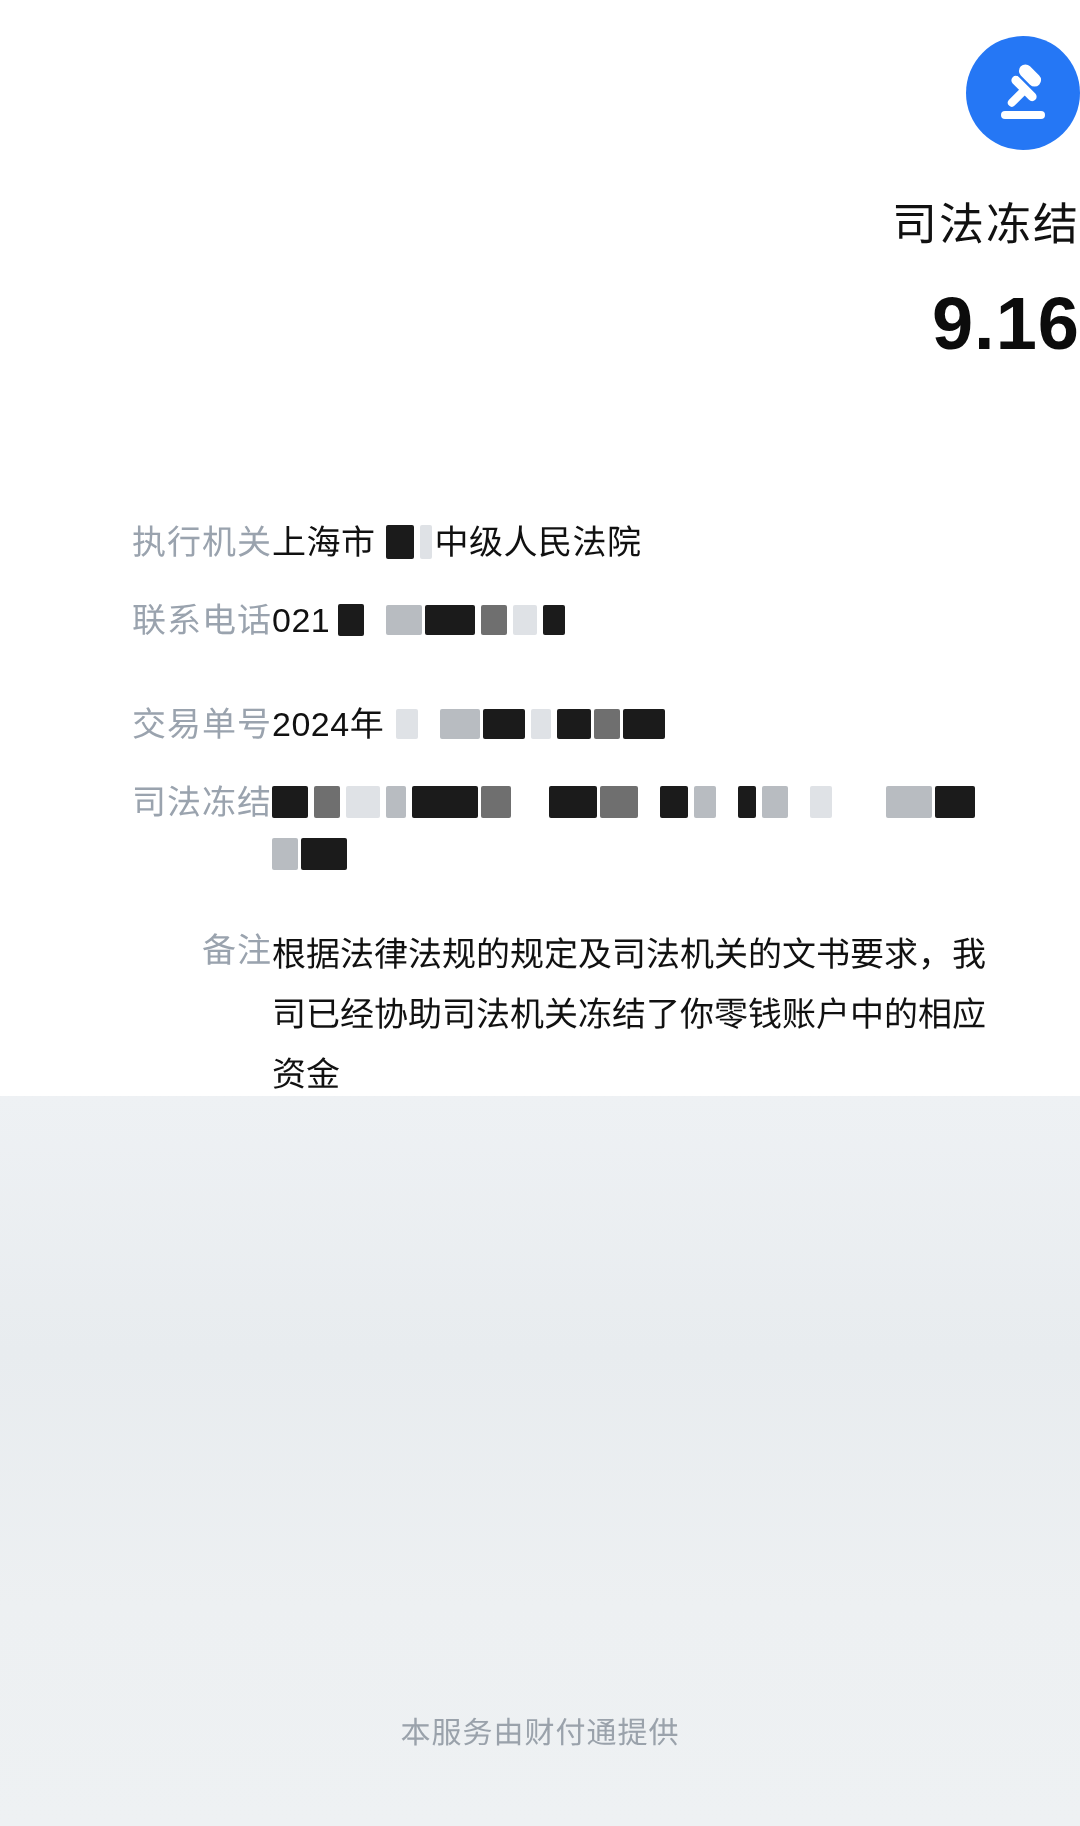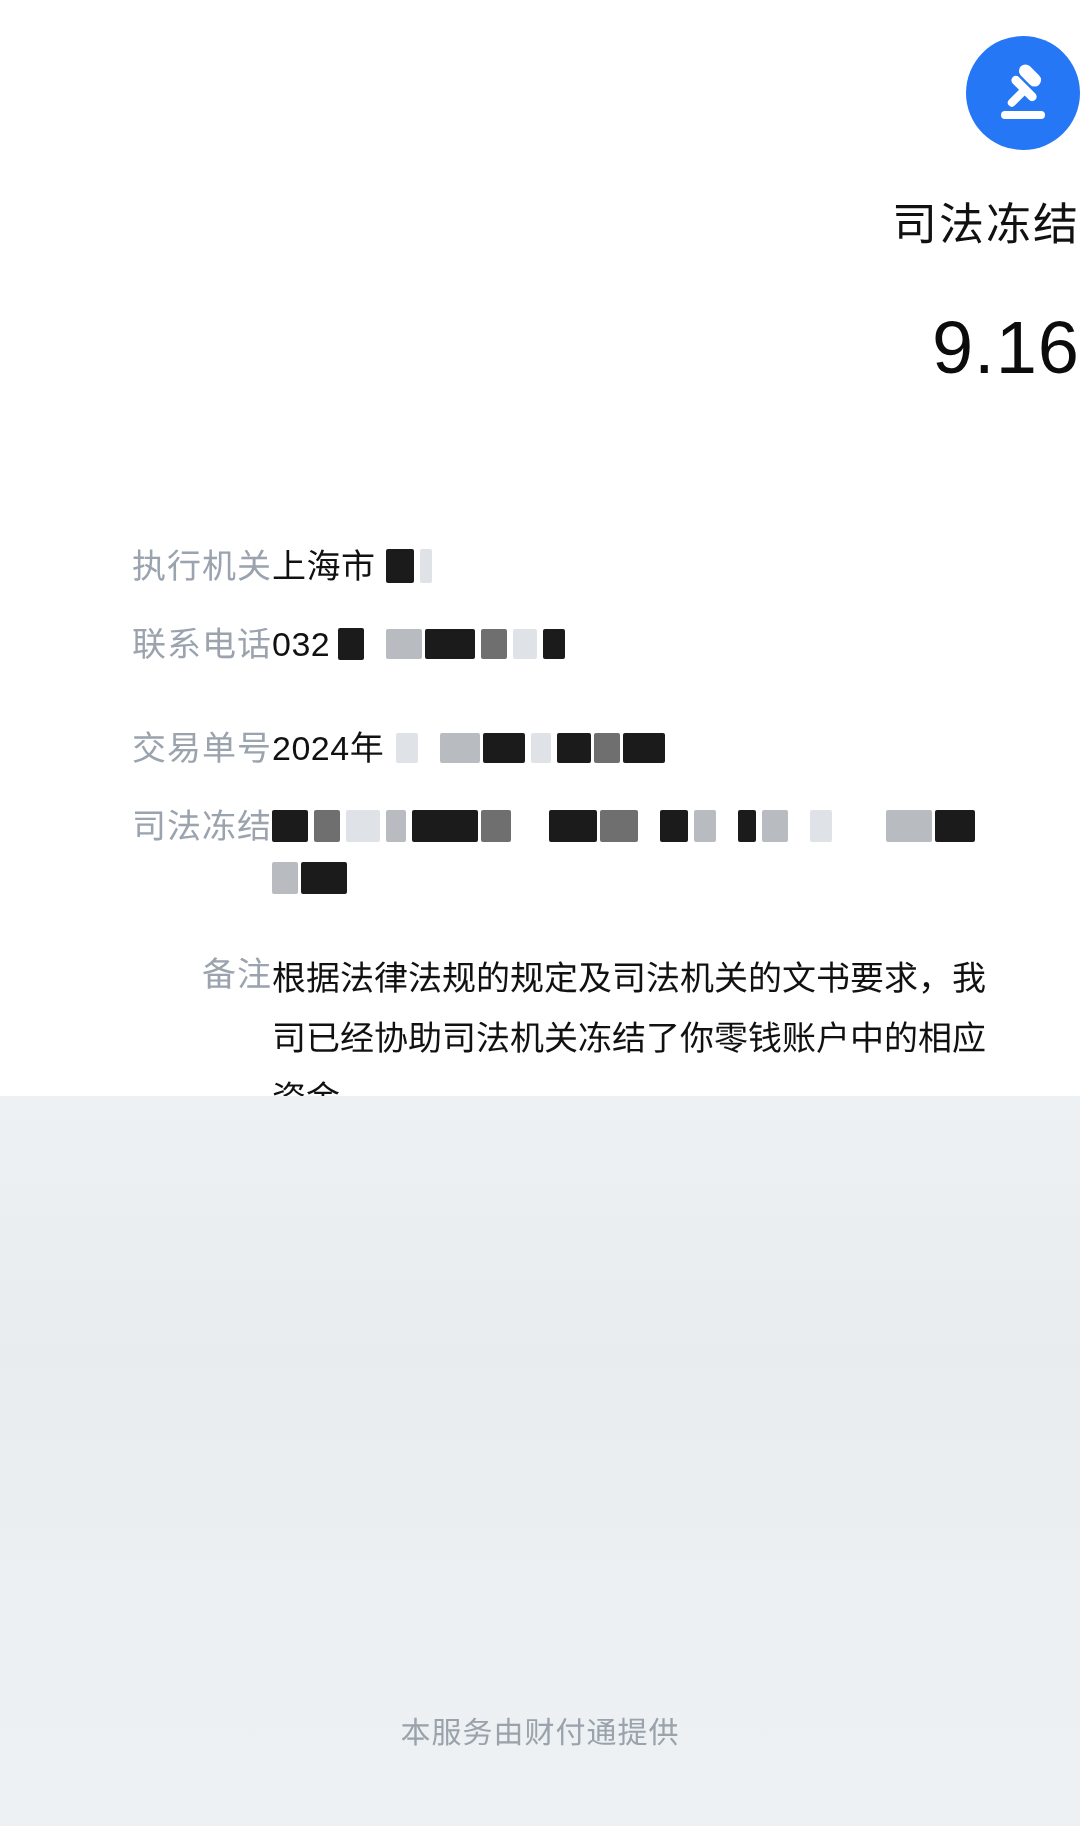--- a/index.html
+++ b/index.html
@@ -45,24 +45,24 @@
     display: block;
   }
   .title {
     margin-top: 38px;
     font-size: 45px;
     color: #111111;
     letter-spacing: 2px;
     font-weight: 400;
   }
   .amount {
-    margin-top: 52px;
+    margin-top: 28px;
     font-size: 74px;
     color: #0c0c0c;
-    font-weight: 400;
+    font-weight: 700;
     letter-spacing: 1px;
   }
 
   
   .details {
     margin-top: 150px;
     padding: 0 74px 0 76px;
   }
   .row {
     display: flex;
@@ -167,27 +167,28 @@
   </div>
 
   <div class="details">
 
     <div class="row">
       <div class="row-label">执行机关</div>
       <div class="row-value">
         <span class="txt">上海市</span>
         <span class="redact rd-dark" style="width:28px;height:34px;margin-left:10px;"></span>
         <span class="redact rd-pale" style="width:12px;height:34px;"></span>
+        <span class="txt">中级人民法院</span>
       </div>
     </div>
 
     <div class="row">
       <div class="row-label">联系电话</div>
       <div class="row-value">
-        <span class="txt">032</span>
+        <span class="txt">021</span>
         <span class="redact rd-dark" style="width:26px;height:32px;margin-left:8px;"></span>
         <span class="gap"></span>
         <span class="redact rd-light" style="width:36px;height:30px;"></span>
         <span class="redact rd-dark" style="width:50px;height:30px;margin-left:0;"></span>
         <span class="redact rd-mid" style="width:26px;height:30px;"></span>
         <span class="redact rd-pale" style="width:24px;height:30px;"></span>
         <span class="redact rd-dark" style="width:22px;height:30px;"></span>
       </div>
     </div>
 

